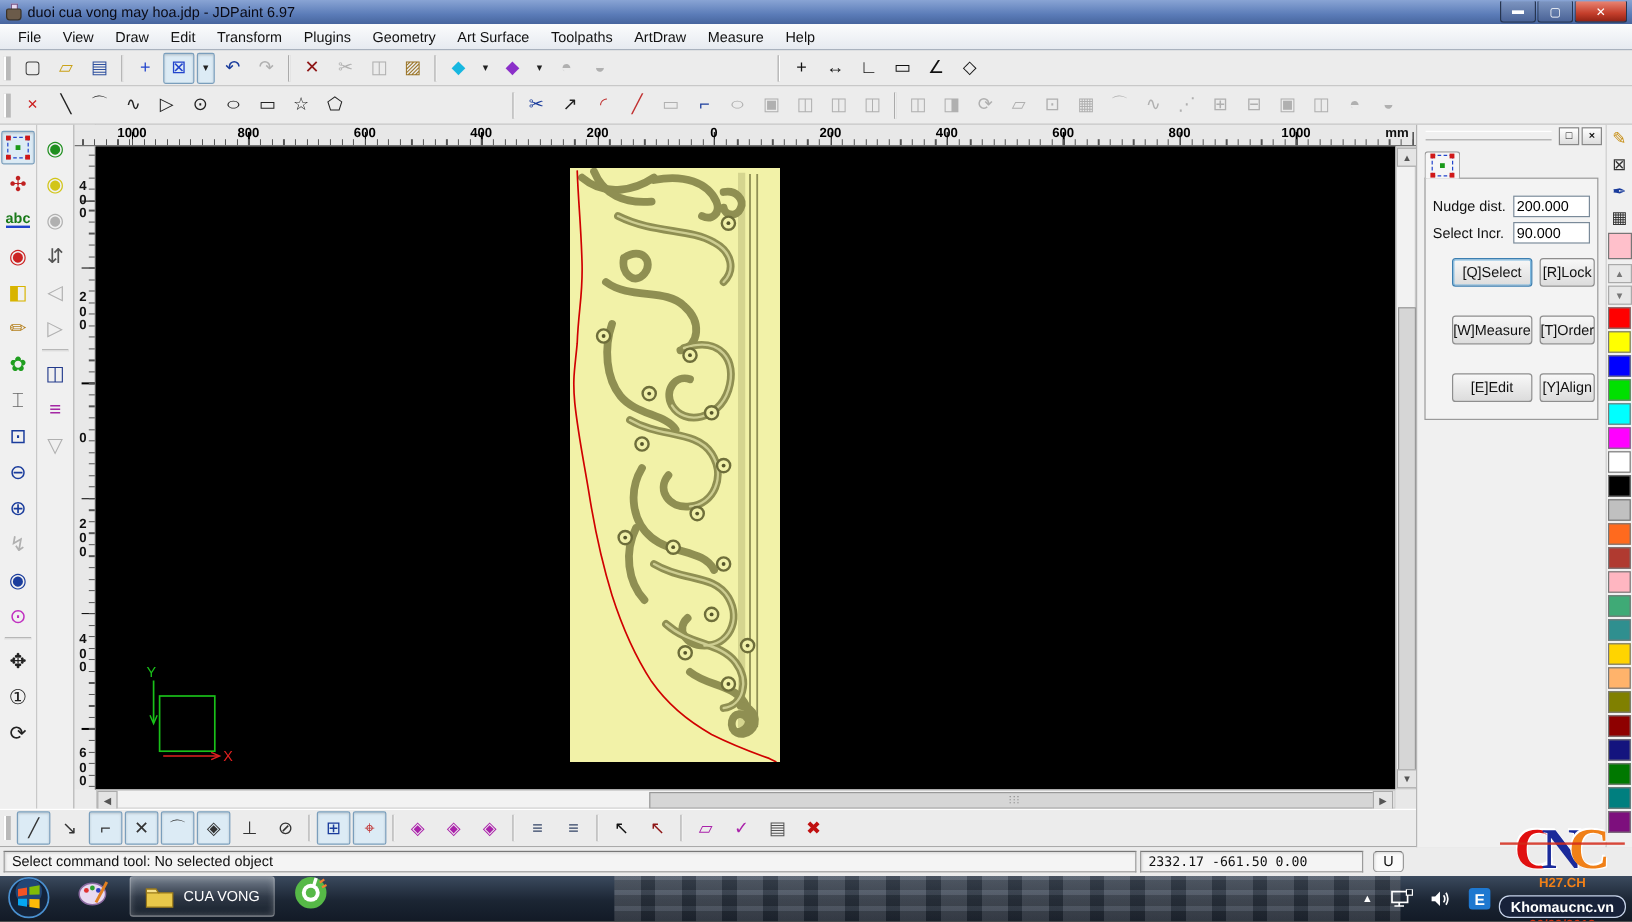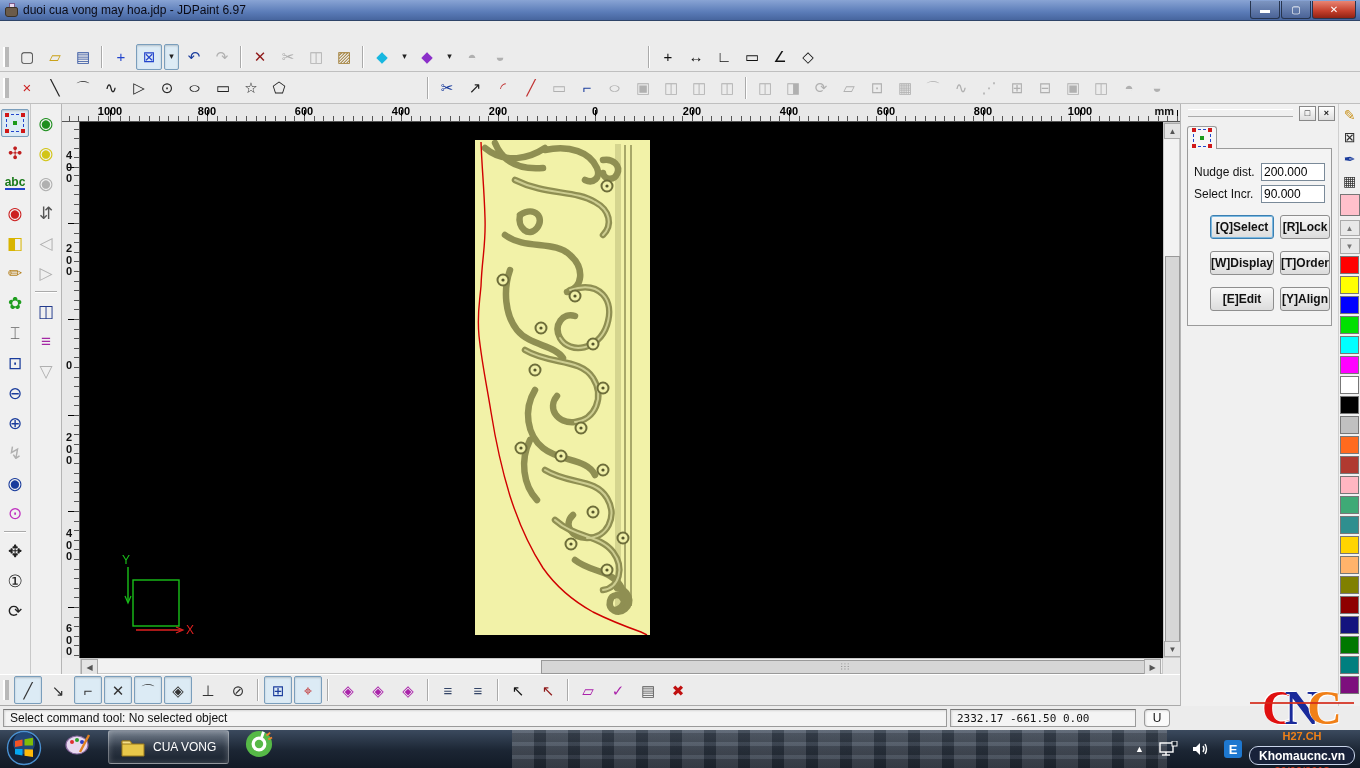--- a/index.html
+++ b/index.html
@@ -96,21 +96,21 @@
   .rp-grip{flex:1;height:6px;border-top:1px solid #fff;border-bottom:1px solid #aaa;margin:0 4px;}
   .rp-btn{width:15px;height:13px;border:1px solid #888;background:linear-gradient(#fff,#ddd);
     font-size:9px;display:flex;align-items:center;justify-content:center;margin-left:2px;font-weight:bold;}
   .rp-tab{position:relative;margin:4px 0 0 6px;width:28px;height:22px;background:#f6f6f6;
     border:1px solid #9a9a9a;border-bottom:none;border-radius:3px 3px 0 0;display:flex;align-items:center;justify-content:center;z-index:2;}
   .rp-body{margin:-1px 6px 0 6px;border:1px solid #9a9a9a;background:#f3f3f3;padding:10px 4px 10px 4px;}
   .fieldrow{display:flex;align-items:center;margin:4px 2px;}
   .fieldrow label{flex:1;font-size:12px;}
   .fieldrow input{width:58px;height:16px;border:1px solid #7a8a99;font-size:12px;
     font-family:"Liberation Sans",sans-serif;padding:0 2px;}
-  .btngrid{display:grid;grid-template-columns:1fr 1fr;gap:12px 6px;margin:12px 2px 4px 18px;font-weight:bold;}
+  .btngrid{display:grid;grid-template-columns:1fr 1fr;gap:24px 6px;margin:12px 2px 4px 18px;}
   .pbtn{height:22px;border:1px solid #8e8e8e;border-radius:3px;background:linear-gradient(#f8f8f8,#dcdcdc);
     font-size:12px;display:flex;align-items:center;justify-content:center;font-family:"Liberation Sans",sans-serif;}
   .pbtn.focus{border-color:#3c7fb1;box-shadow:0 0 0 1px #7ab8e0 inset;}
   
   .colorcol{position:absolute;left:1338px;top:104px;width:22px;height:602px;background:#f0f0f0;
     border-left:1px solid #cfcfcf;display:flex;flex-direction:column;align-items:center;box-sizing:border-box;}
   .colorcol .ticon{width:20px;height:20px;font-size:14px;margin:0;}
   .swatch{width:17px;height:16px;border:1px solid #777;margin-top:2px;flex:0 0 auto;}
   .curswatch{width:18px;height:20px;border:1px solid #777;margin:2px 0;}
   .scrbtn{width:18px;height:14px;border:1px solid #aaa;background:#e8e8e8;font-size:8px;color:#777;
@@ -163,20 +163,34 @@
         <i class="b1"></i>
       </span>
     <span class="title-text">duoi cua vong may hoa.jdp - JDPaint 6.97</span>
     <span class="winbtns">
       <span class="winbtn">▬</span>
       <span class="winbtn">▢</span>
       <span class="winbtn close">✕</span>
     </span>
   </div>
 
+  <div class="menubar" id="menubar">
+      <span class="menu-item">File</span>
+      <span class="menu-item">View</span>
+      <span class="menu-item">Draw</span>
+      <span class="menu-item">Edit</span>
+      <span class="menu-item">Transform</span>
+      <span class="menu-item">Plugins</span>
+      <span class="menu-item">Geometry</span>
+      <span class="menu-item">Art Surface</span>
+      <span class="menu-item">Toolpaths</span>
+      <span class="menu-item">ArtDraw</span>
+      <span class="menu-item">Measure</span>
+      <span class="menu-item">Help</span>
+    </div>
 
   <div class="tbar" id="tb1">
       <span class="grip"></span>
       <span class="ticon">
         <span style="color: rgb(64, 64, 64);">▢</span>
       </span>
       <span class="ticon">
         <span style="color: rgb(202, 162, 26);">▱</span>
       </span>
       <span class="ticon">
@@ -674,21 +688,21 @@
         <label>Nudge dist.</label>
         <input value="200.000" style="">
       </div>
       <div class="fieldrow">
         <label>Select Incr.</label>
         <input value="90.000" style="">
       </div>
       <div class="btngrid" id="panelbtns">
           <span class="pbtn focus">[Q]Select</span>
           <span class="pbtn">[R]Lock</span>
-          <span class="pbtn">[W]Display</span>
+          <span class="pbtn">[W]Measure</span>
           <span class="pbtn">[T]Order</span>
           <span class="pbtn">[E]Edit</span>
           <span class="pbtn">[Y]Align</span>
         </div>
     </div>
   </div>
 
   <div class="colorcol" id="colorcol">
       <span class="ticon">
         <span style="color: rgb(200, 144, 24);">✎</span>

